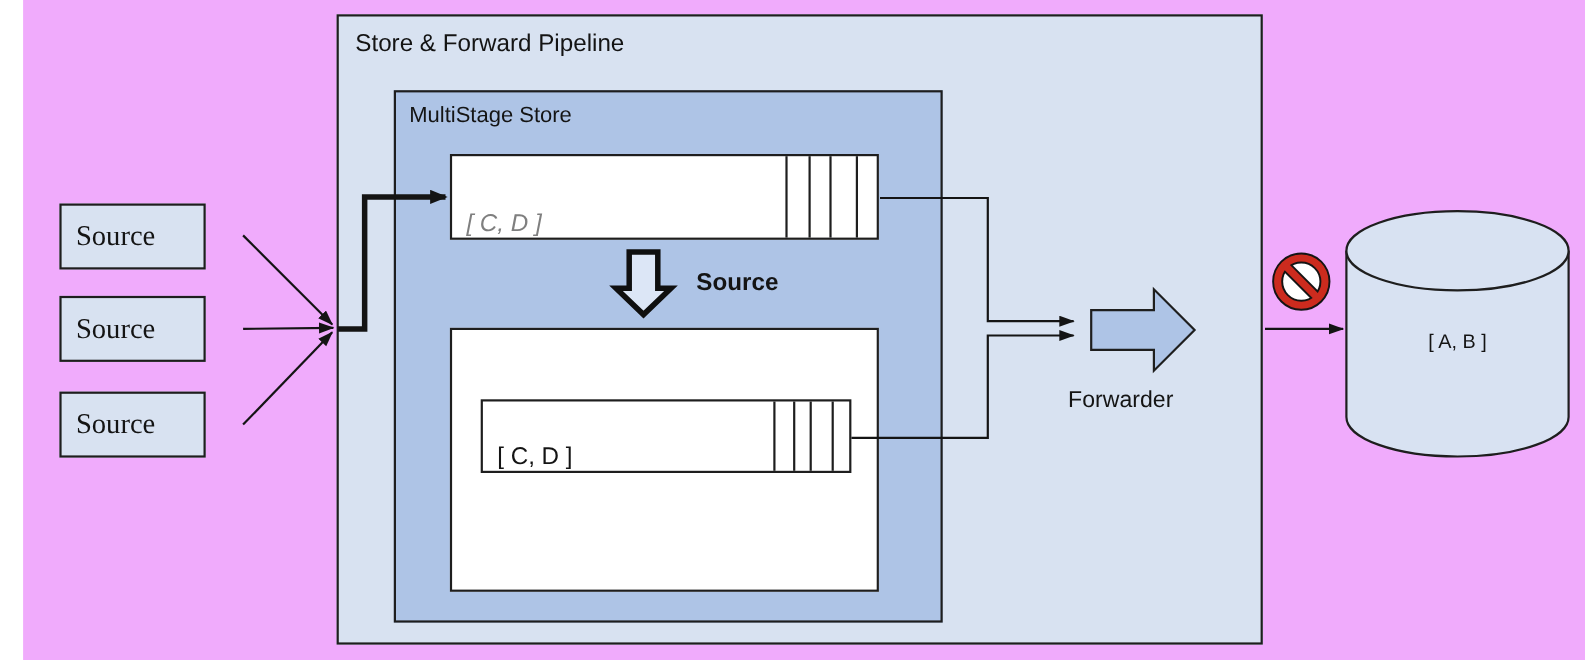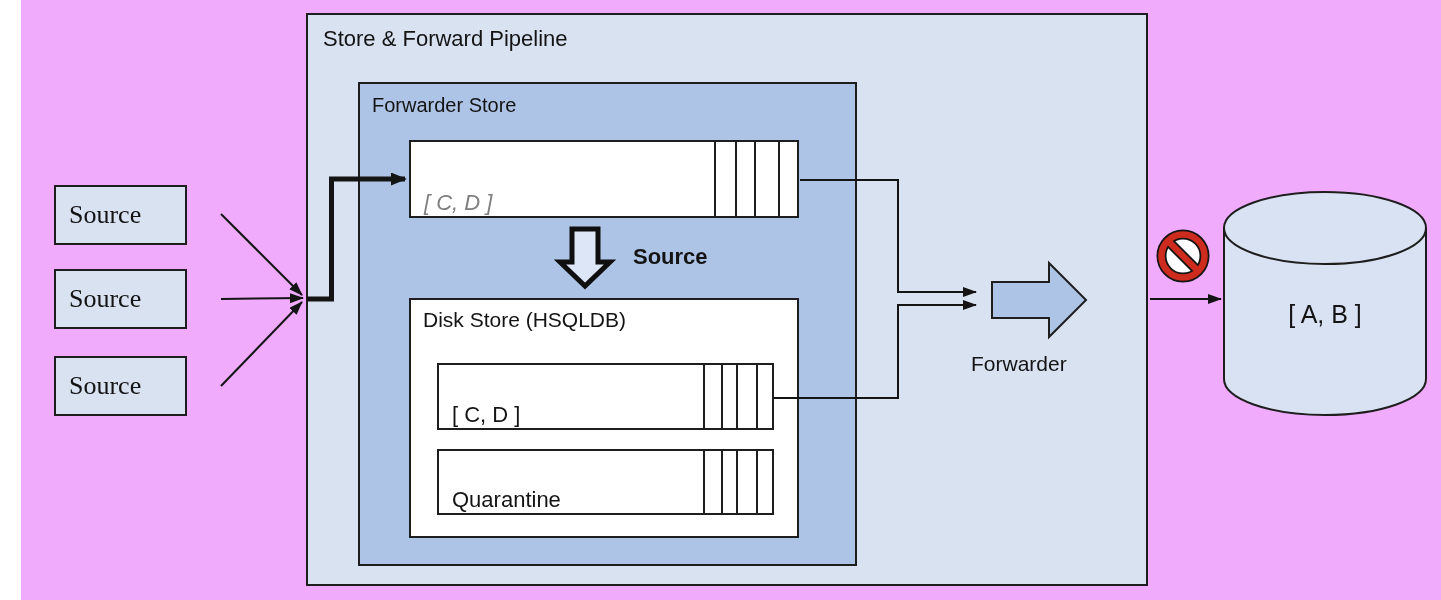--- a/index.html
+++ b/index.html
@@ -32,59 +32,51 @@
 
   .source-box { left:33px; width:133px; height:60px; background:#d8e2f1;
                 display:flex; align-items:center; padding-left:13px; z-index:2;font-family:Liberation Serif, serif; }
   .source-box .lbl { font-size:26px; }
   .src-1 { top:185px; } .src-2 { top:269px; } .src-3 { top:356px; }
 
   .overlay { position:absolute; left:0; top:0; width:1441px; height:600px; z-index:10; pointer-events:none; }
 
   .storer-label    { left:612px;  top:244px; font-size:22px; font-weight:bold; z-index:20; white-space:nowrap; }
   .forwarder-label { left:950px;  top:352px; width:140px; font-size:21px; z-index:20; }
-  .dest-label      { left:1203px; top:300px; width:202px; text-align:center; font-size:25px; z-index:20; }
+  .dest-label      { left:1203px; top:300px; width:202px; text-align:center; font-size:18px; z-index:20; }
 </style>
 </head>
 <body>
 
 <div class="canvas">
 
   <div class="abs outlined pipeline-box"></div>
   <div class="abs pipeline-title">Store &amp; Forward Pipeline</div>
 
   <div class="abs outlined multistage-box"></div>
-  <div class="abs multistage-title">Forwarder Store</div>
+  <div class="abs multistage-title">MultiStage Store</div>
 
   <div class="abs outlined queue queue-top">
     <span class="lbl">[ C, D ]</span>
     <span class="slot" style="left:303px"></span>
     <span class="slot" style="left:324px"></span>
     <span class="slot" style="left:343px"></span>
     <span class="slot" style="left:367px"></span>
   </div>
 
   <div class="abs outlined diskstore-box"></div>
-  <div class="abs diskstore-title">Disk Store (HSQLDB)</div>
 
   <div class="abs outlined queue queue-disk">
     <span class="lbl"><span>[ </span><span class="bold">C, D</span><span> ]</span></span>
     <span class="slot" style="left:264px"></span>
     <span class="slot" style="left:282px"></span>
     <span class="slot" style="left:297px"></span>
     <span class="slot" style="left:317px"></span>
   </div>
 
-  <div class="abs outlined queue queue-quar">
-    <span class="lbl">Quarantine</span>
-    <span class="slot" style="left:264px"></span>
-    <span class="slot" style="left:282px"></span>
-    <span class="slot" style="left:297px"></span>
-    <span class="slot" style="left:317px"></span>
-  </div>
 
   <div class="abs outlined source-box src-1">
     <span class="lbl">Source</span>
   </div>
   <div class="abs outlined source-box src-2">
     <span class="lbl">Source</span>
   </div>
   <div class="abs outlined source-box src-3">
     <span class="lbl">Source</span>
   </div>

